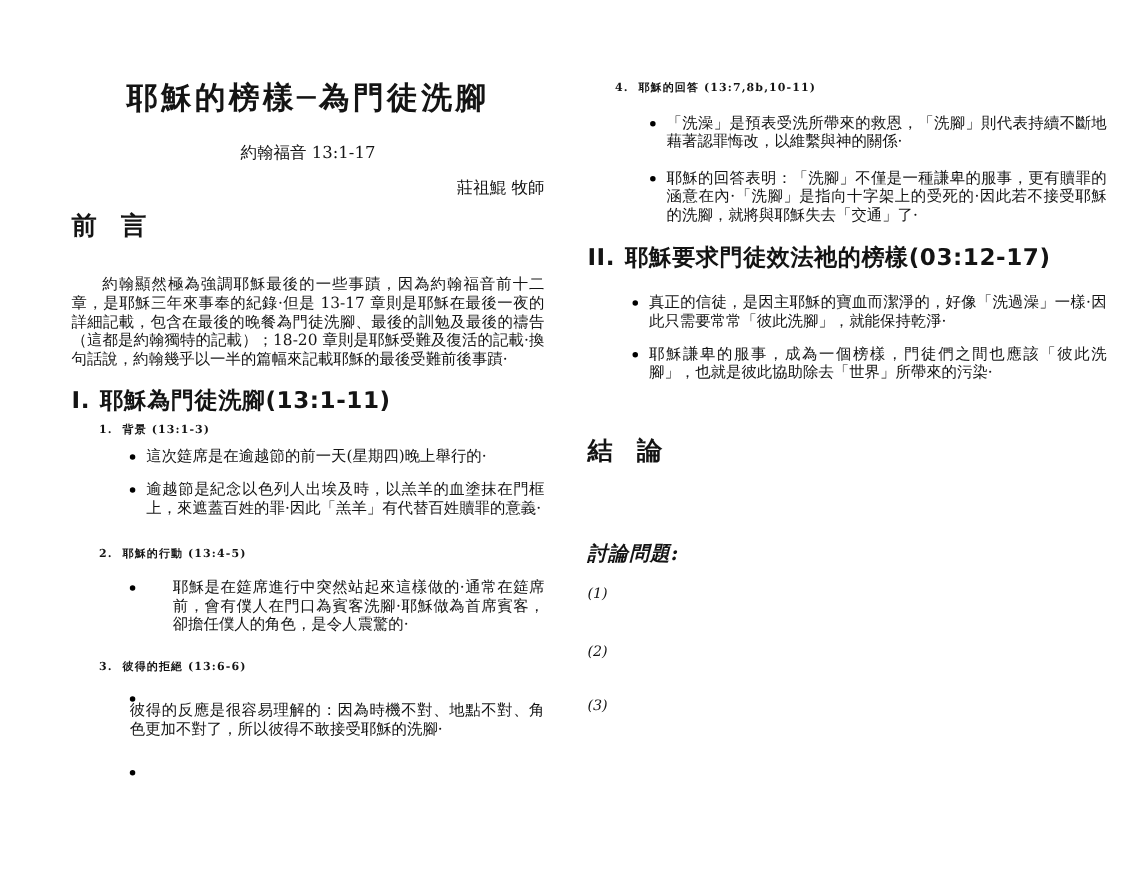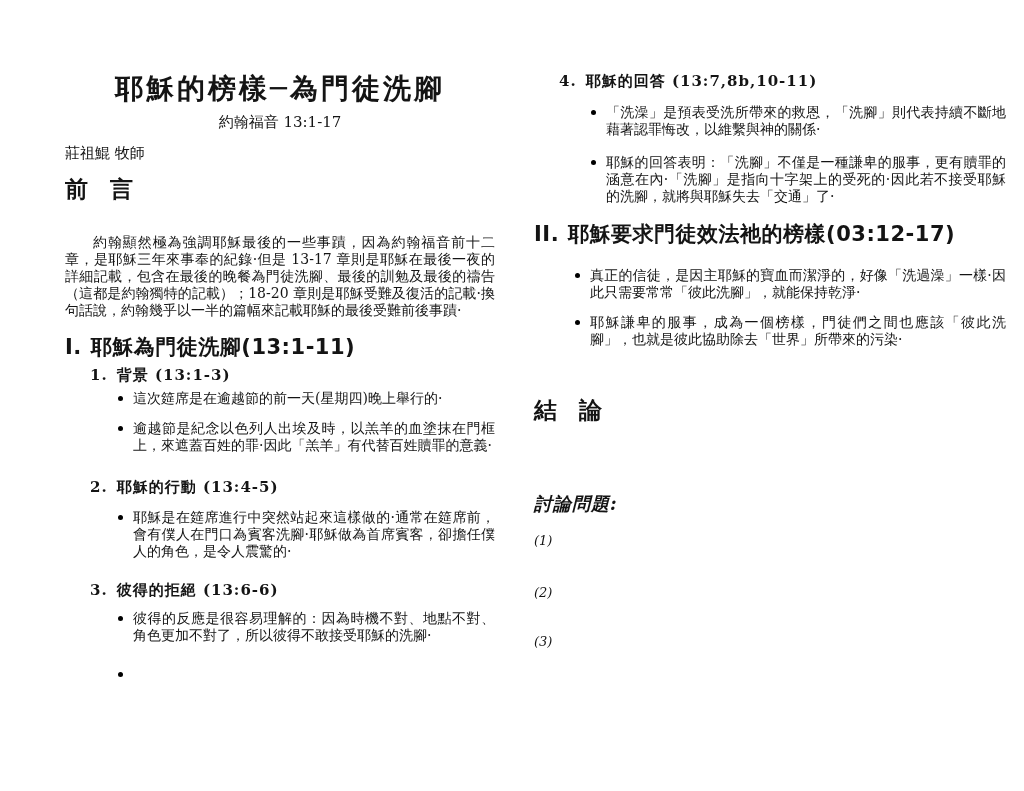--- a/index.html
+++ b/index.html
@@ -15,22 +15,22 @@
   .col-left  { left:65px;  width:430px; }
   .col-right { left:534px; width:472px; }
 
   .doc-title {
     margin:72px 0 0 0;
     font-size:28px; font-weight:bold;
     letter-spacing:3px;
     text-align:center; line-height:34px;
     white-space:nowrap;
   }
-  .doc-subtitle { margin-top:6px;  font-size:15px; text-align:center; line-height:20px; }
-  .doc-author   { margin-top:11px; font-size:15px; text-align:left; line-height:20px; }
+  .doc-subtitle { margin-top:23px;  font-size:15px; text-align:center; line-height:20px; }
+  .doc-author   { margin-top:11px; font-size:15px; text-align:right; line-height:20px; }
 
   .h-big { font-size:23px; font-weight:bold; letter-spacing:7px; line-height:30px; }
   .h-preface    { margin-top:11px; }
   .h-conclusion { margin-top:47px; }
 
   .preface-text {
     margin-top:30px;
     font-size:14px; line-height:17px;
     text-align:justify; text-indent:2em;
   }
@@ -38,21 +38,21 @@
   .sec-h {
     font-family:"DejaVu Sans","Liberation Sans",sans-serif;
     font-weight:bold; font-size:21px; line-height:28px;
     letter-spacing:0.5px;
   }
   .sec-h .sec-num { margin-right:9px; }
   .sec-h-1 { margin-top:14px; }
   .sec-h-2 { margin-top:15px; }
 
   .sub-h {
-    font-size:15px; font-weight:bold; line-height:20px;
+    font-size:10px; font-weight:bold; line-height:20px;
     padding-left:25px; letter-spacing:1px;
   }
   .sub-h .sub-num { margin-right:9px; }
   .sub-h-4 { margin-top:71px; }
 
   .bullet { display:flex; }
   .bullet .dot {
     flex:0 0 auto; width:5px; height:5px; border-radius:50%;
     background:#000; margin:6px 10px 0 0;
   }
@@ -66,22 +66,22 @@
   .disc-h {
     margin-top:68px;
     font-style:italic; font-weight:bold;
     font-size:18px; line-height:22px; letter-spacing:1px;
   }
   .disc-item { font-style:italic; font-size:13px; line-height:16px; }
   .disc-item-1 { margin-top:18px; }
   .disc-item-2 { margin-top:36px; }
   .disc-item-3 { margin-top:33px; }
 
-  .mt5  { margin-top:5px; }  .mt10 { margin-top:10px; }
-  .mt12 { margin-top:12px; } .mt13 { margin-top:13px; }
+  .mt5  { margin-top:5px; }  .mt10 { margin-top:10px;flex-direction:column; }
+  .mt12 { margin-top:12px;gap:24px; } .mt13 { margin-top:13px; }
   .mt16 { margin-top:16px; } .mt19 { margin-top:19px; }
   .mt20 { margin-top:20px; } .mt22 { margin-top:22px; }
   .mt23 { margin-top:23px; }
   .sub-h-1 { margin-top:4px; }
 </style>
 </head>
 <body>
 
 <div>
 

